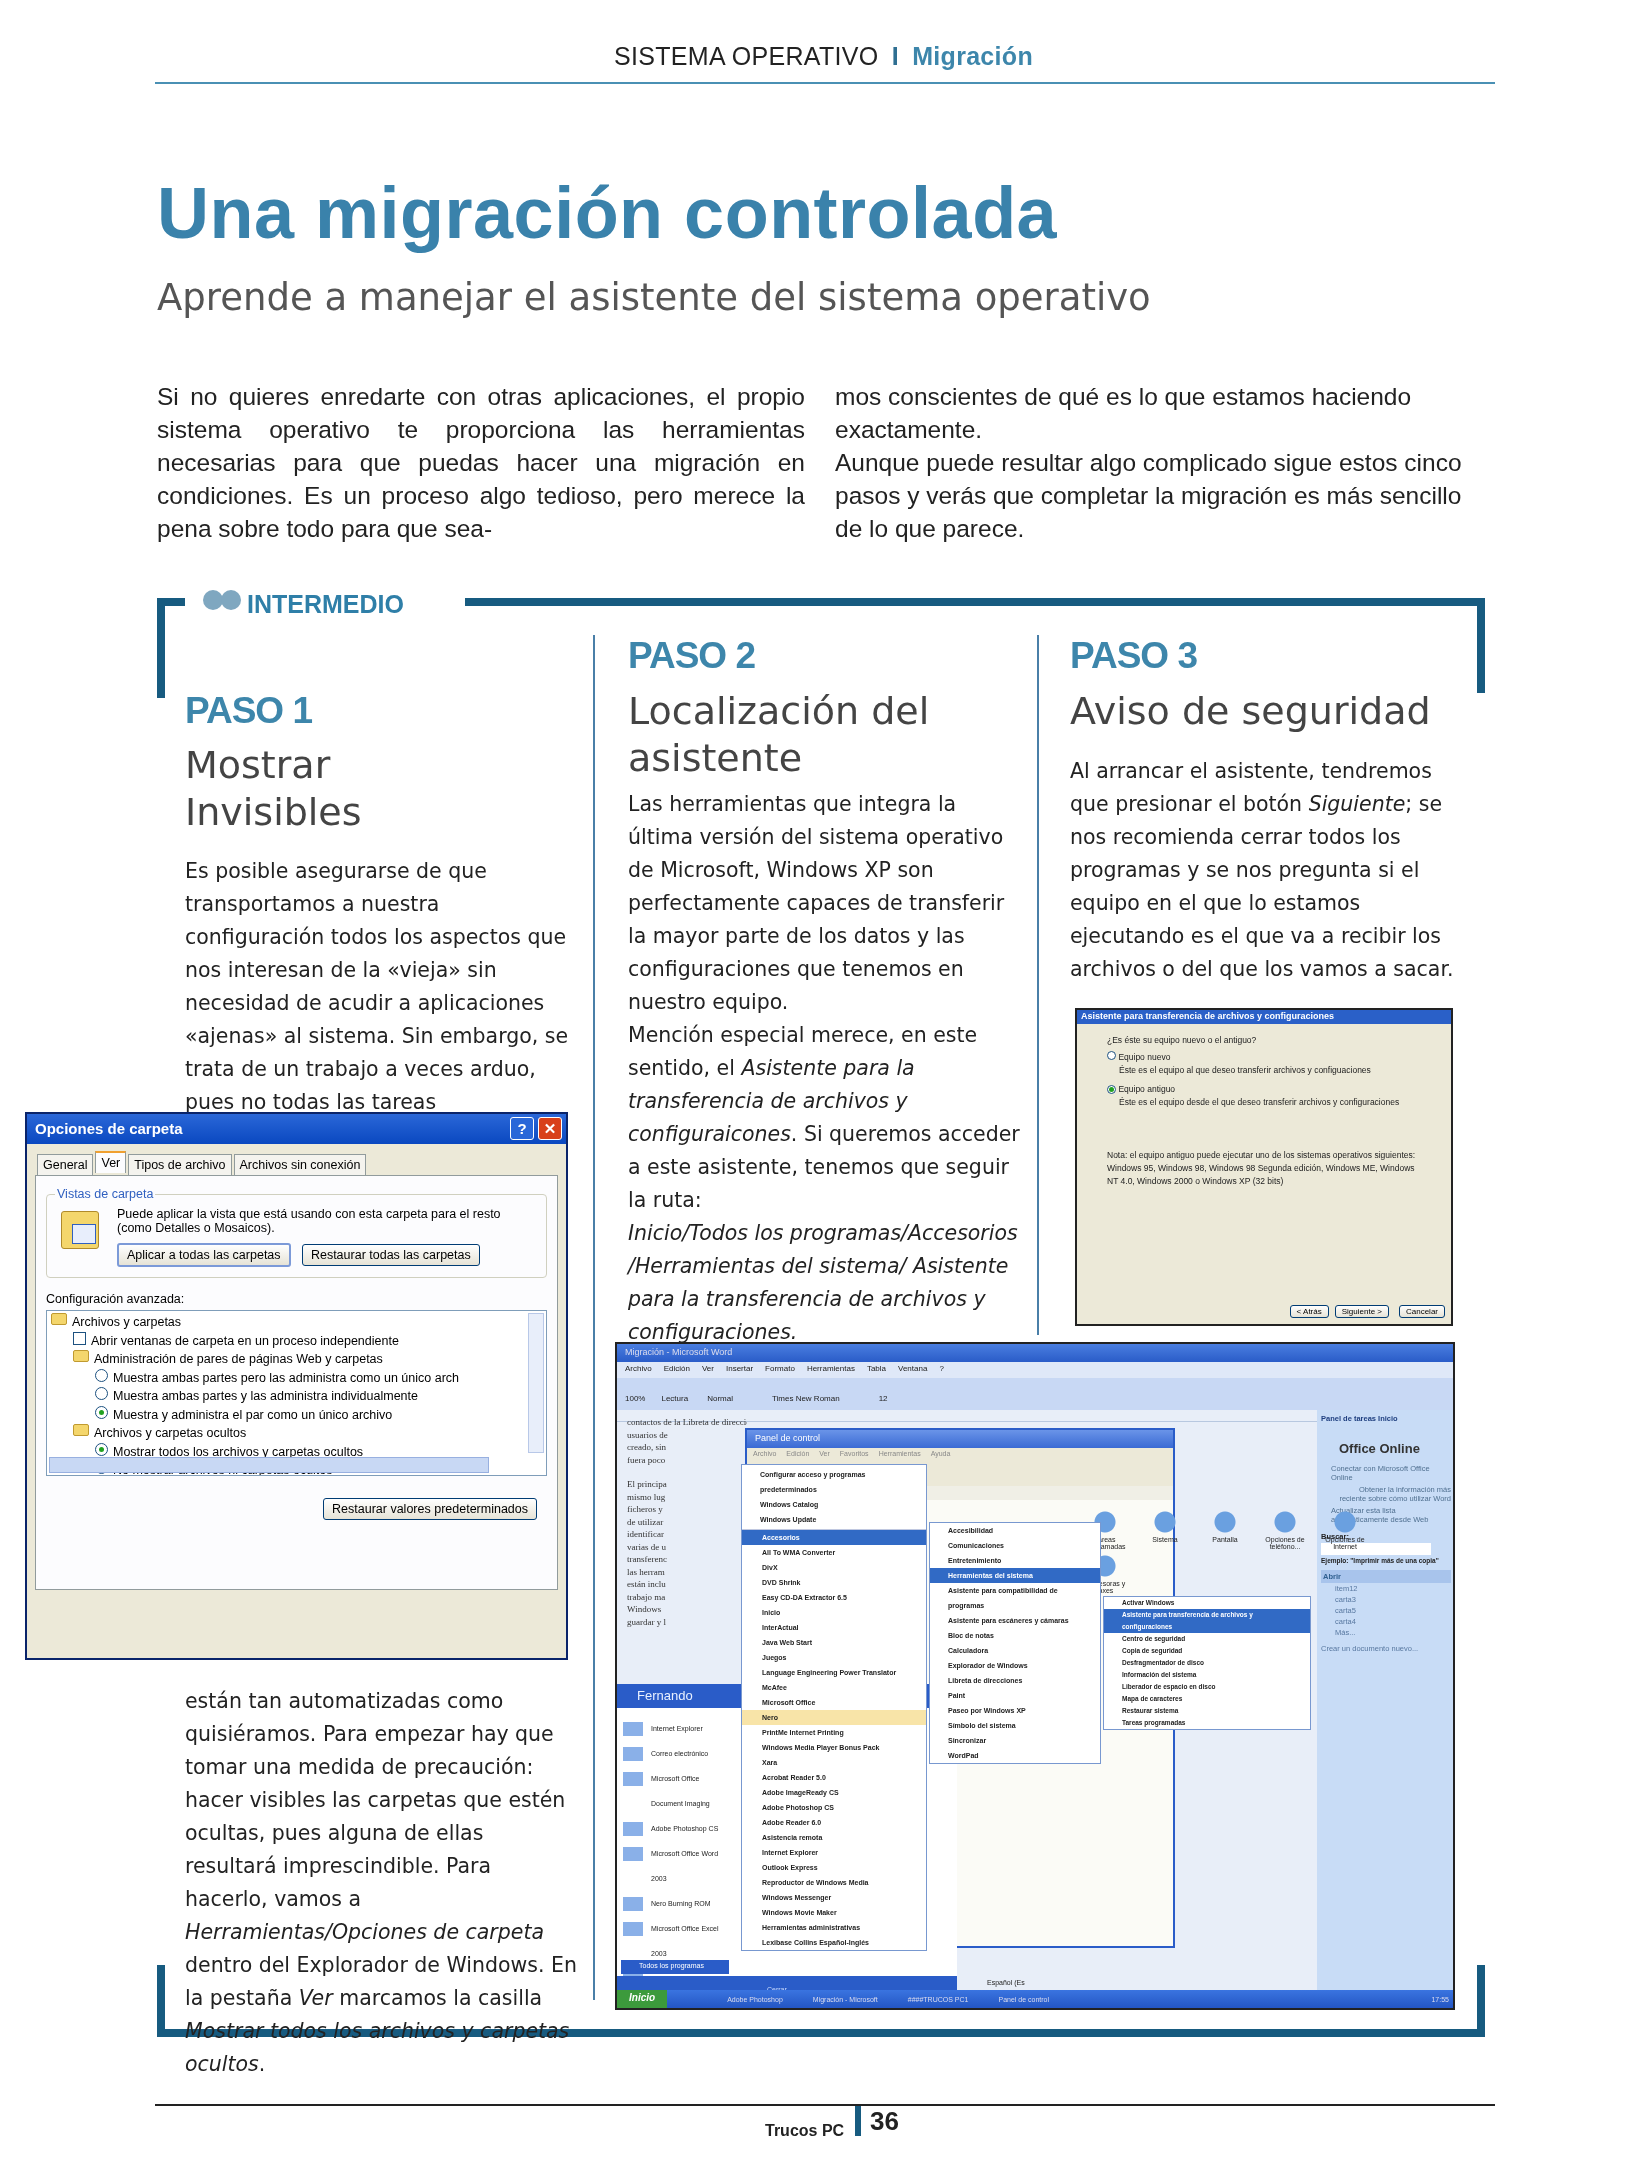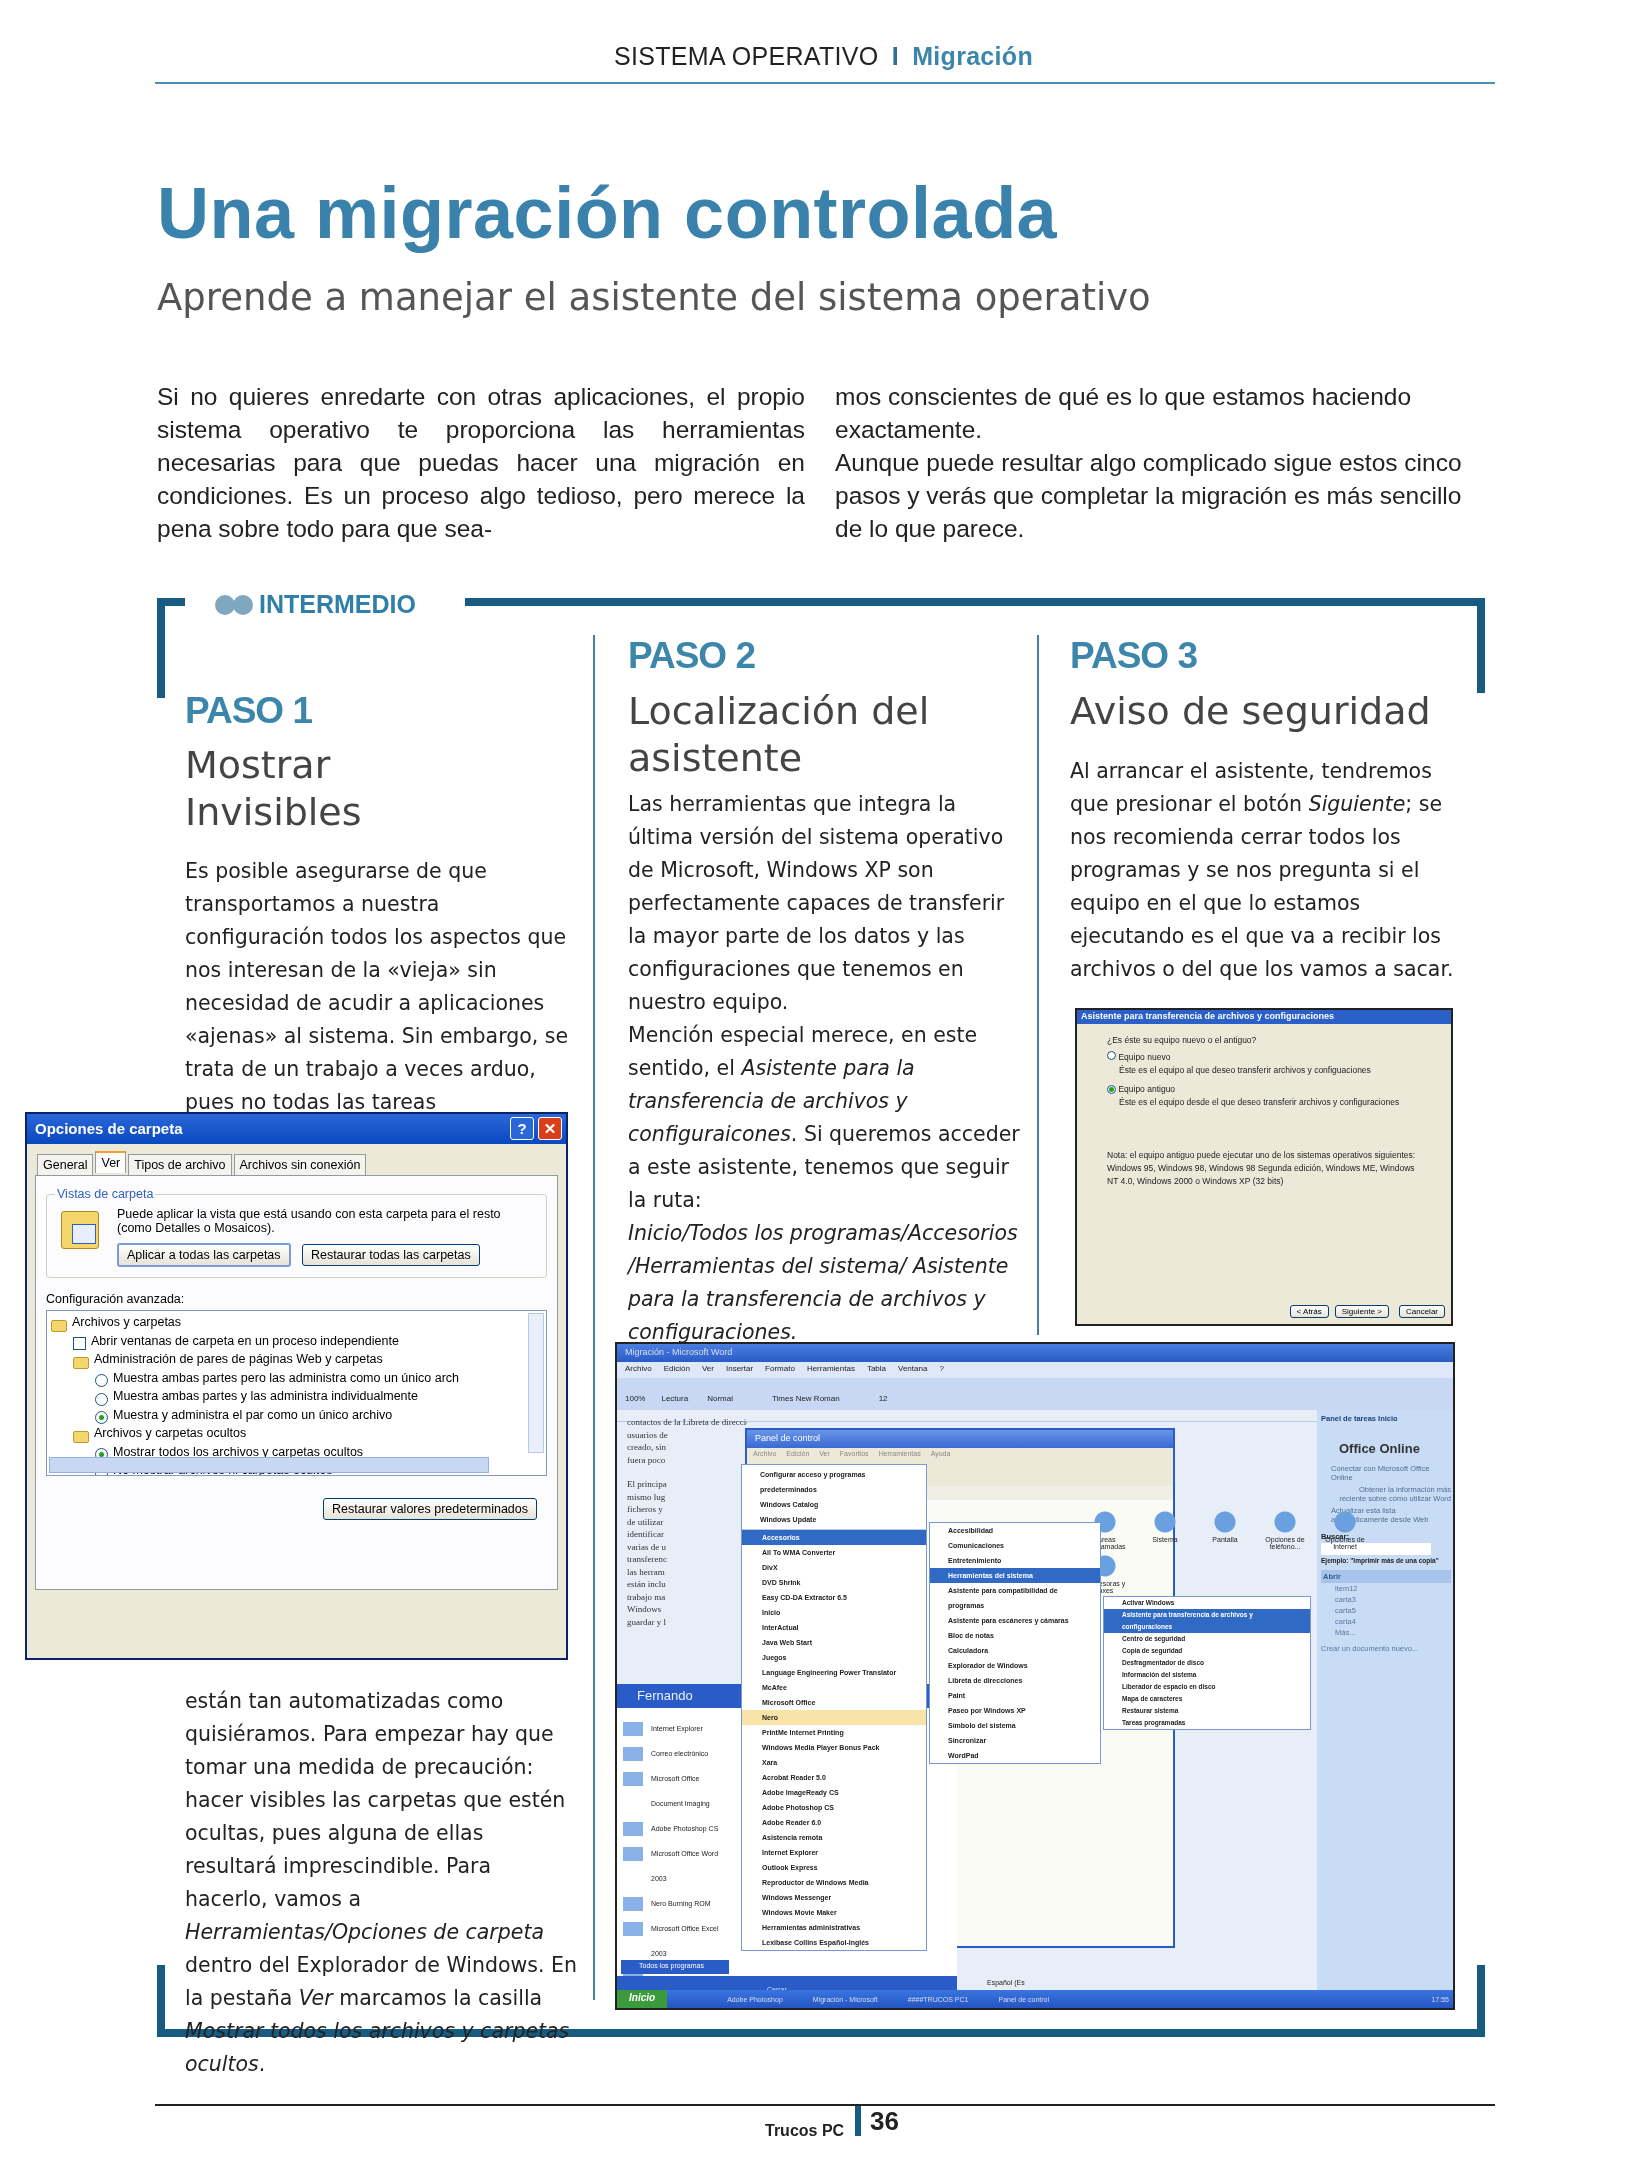--- a/index.html
+++ b/index.html
@@ -6,40 +6,40 @@
 body{width:1647px;height:2160px;background:#fff;position:relative;overflow:hidden;font-family:"Liberation Sans",sans-serif;color:#222}
 .abs{position:absolute}
 .hdr{left:0;top:42px;width:1647px;text-align:center;font-size:25px;color:#222;letter-spacing:0.3px}
 .hdr .bar{color:#2f6f92;font-weight:bold;margin:0 6px}
 .hdr .sec{color:#3d86ab;font-weight:bold}
 .hdr-line{left:155px;top:82px;width:1340px;height:2px;background:#4a90b4}
 .title{left:157px;top:172px;font-size:72px;font-weight:bold;color:#3a82ab;letter-spacing:0.5px}
 .subtitle{left:157px;top:276px;font-size:37px;color:#555;font-family:"DejaVu Sans",sans-serif;font-weight:normal}
 .intro{top:380px;width:648px;font-size:24.5px;line-height:33px;color:#222;text-align:justify}
 .frame-h{background:#175b80}
-.tag{left:215px;top:590px;font-size:25px;font-weight:bold;color:#2f7fa8;display:flex;align-items:center;gap:6px}
+.tag{left:203px;top:590px;font-size:25px;font-weight:bold;color:#2f7fa8;display:flex;gap:6px}
 .dot{width:20px;height:20px;border-radius:50%;background:#7fa7c0;display:inline-block}
 .paso{font-size:37px;font-weight:bold;color:#3d86ab;letter-spacing:-1px}
 .stitle{font-family:"DejaVu Sans",sans-serif;font-size:38px;color:#444;line-height:47px;font-weight:normal}
 .body{font-family:"DejaVu Sans",sans-serif;font-size:20.5px;line-height:33px;color:#222}
 .body i{font-style:italic}
 .vline{width:2px;background:#4a7fa8}
 
 .xp{background:#ece9d8;border:2px solid #0a246a;font-family:"Liberation Sans",sans-serif;font-size:12px;color:#000}
 .xp-title{height:30px;background:linear-gradient(#2a67d8,#0a48c0);color:#fff;font-weight:bold;font-size:15px;padding:6px 8px;position:relative}
 .xp-btn{position:absolute;top:3px;width:24px;height:23px;border:1px solid #fff;border-radius:3px;color:#fff;font-size:15px;text-align:center;line-height:21px;font-weight:bold}
 .tabs{display:flex;padding:10px 0 0 10px;gap:2px}
 .tab{border:1px solid #919b9c;border-bottom:none;background:#f4f3ee;padding:3px 5px;font-size:12.5px}
 .tab.active{background:#fcfcfe;border-top:2px solid #f0a030;margin-bottom:-1px;position:relative;top:-3px}
 .panel{margin:0 8px;border:1px solid #919b9c;background:#fcfcfe;height:auto;padding:10px 10px}
 .group{border:1px solid #d0d0bf;border-radius:4px;padding:12px 10px 10px 70px;position:relative;margin-top:8px}
 .group-lbl{position:absolute;top:-8px;left:8px;background:#fcfcfe;color:#3060c0;font-size:12.5px;padding:0 2px}
 .xpbtn{display:inline-block;border:1px solid #003c74;border-radius:3px;background:linear-gradient(#fff,#e6e3d6);padding:3px 8px;font-size:12.5px;color:#000}
 .tree{border:1px solid #7f9db9;background:#fff;margin-top:4px;height:166px;position:relative;font-size:12.5px;overflow:hidden}
-.tree .row{height:18.5px;line-height:18.5px;white-space:nowrap;display:flex;align-items:flex-end;gap:5px}
+.tree .row{height:18.5px;line-height:18.5px;white-space:nowrap;display:flex;align-items:flex-start;gap:5px}
 .chk{width:13px;height:13px;border:1px solid #1c5180;background:#fff;display:inline-block;font-size:11px;line-height:11px;color:#21a121;text-align:center;font-weight:bold}
 .rad{width:13px;height:13px;border:1px solid #1c5180;border-radius:50%;background:#fff;display:inline-flex;align-items:center;justify-content:center}
 .rad.on::after{content:"";width:5px;height:5px;border-radius:50%;background:#21a121}
 .fold{width:16px;height:12px;background:#f4d66c;border:1px solid #c09a30;border-radius:2px;display:inline-block}
 
 .wiz{background:#ece9d8;border:2px solid #222;font-size:9px}
 
 .shot{background:#e8eef8;border:2px solid #222;overflow:hidden}
 .footer-line{left:155px;top:2104px;width:1340px;height:2px;background:#222}
 </style>

